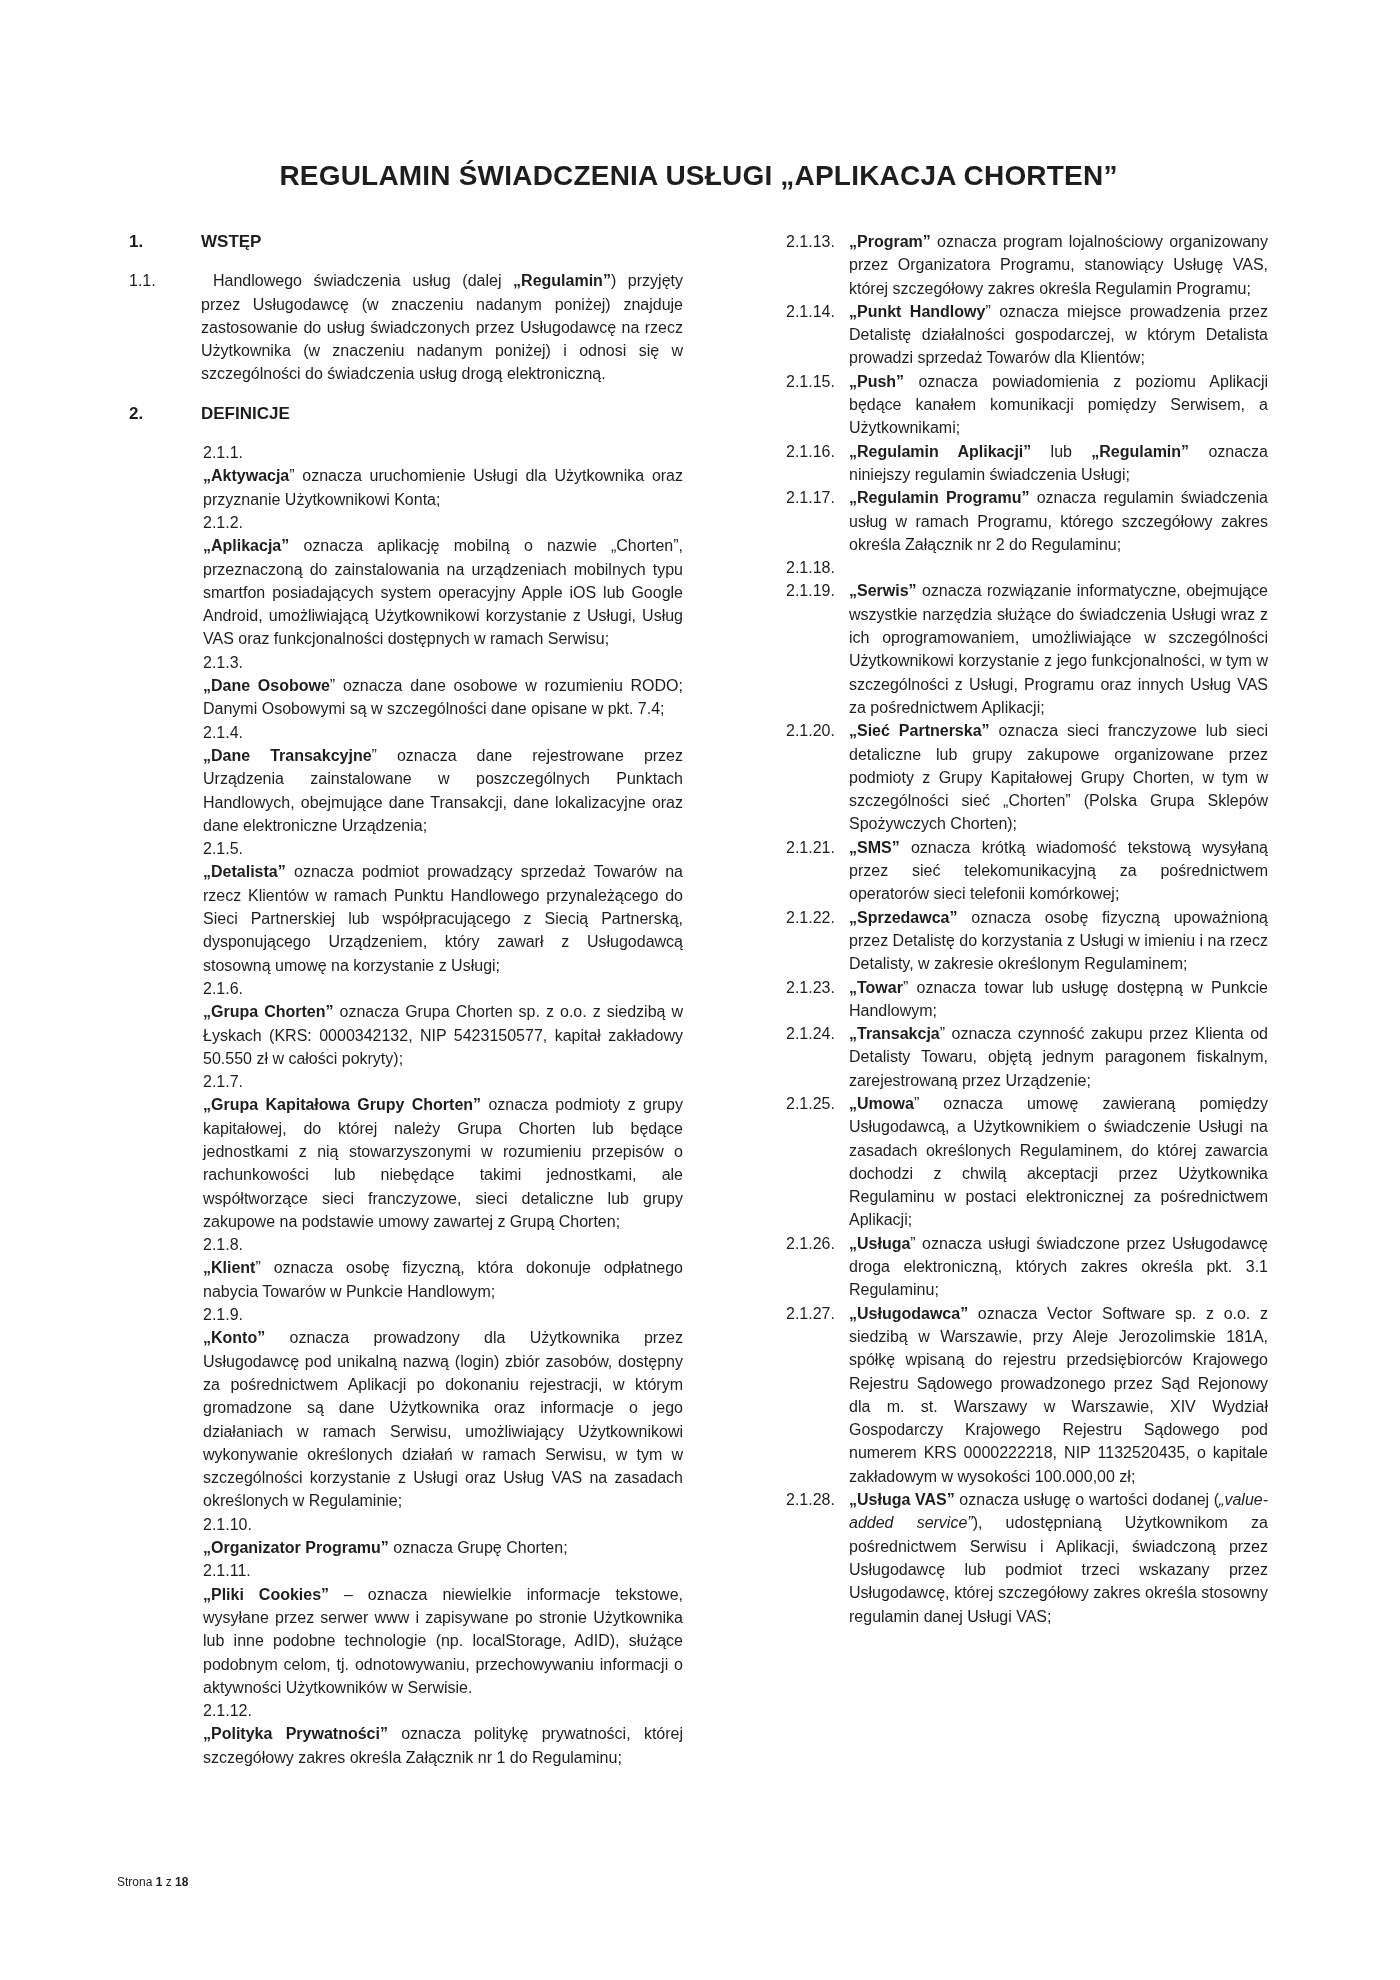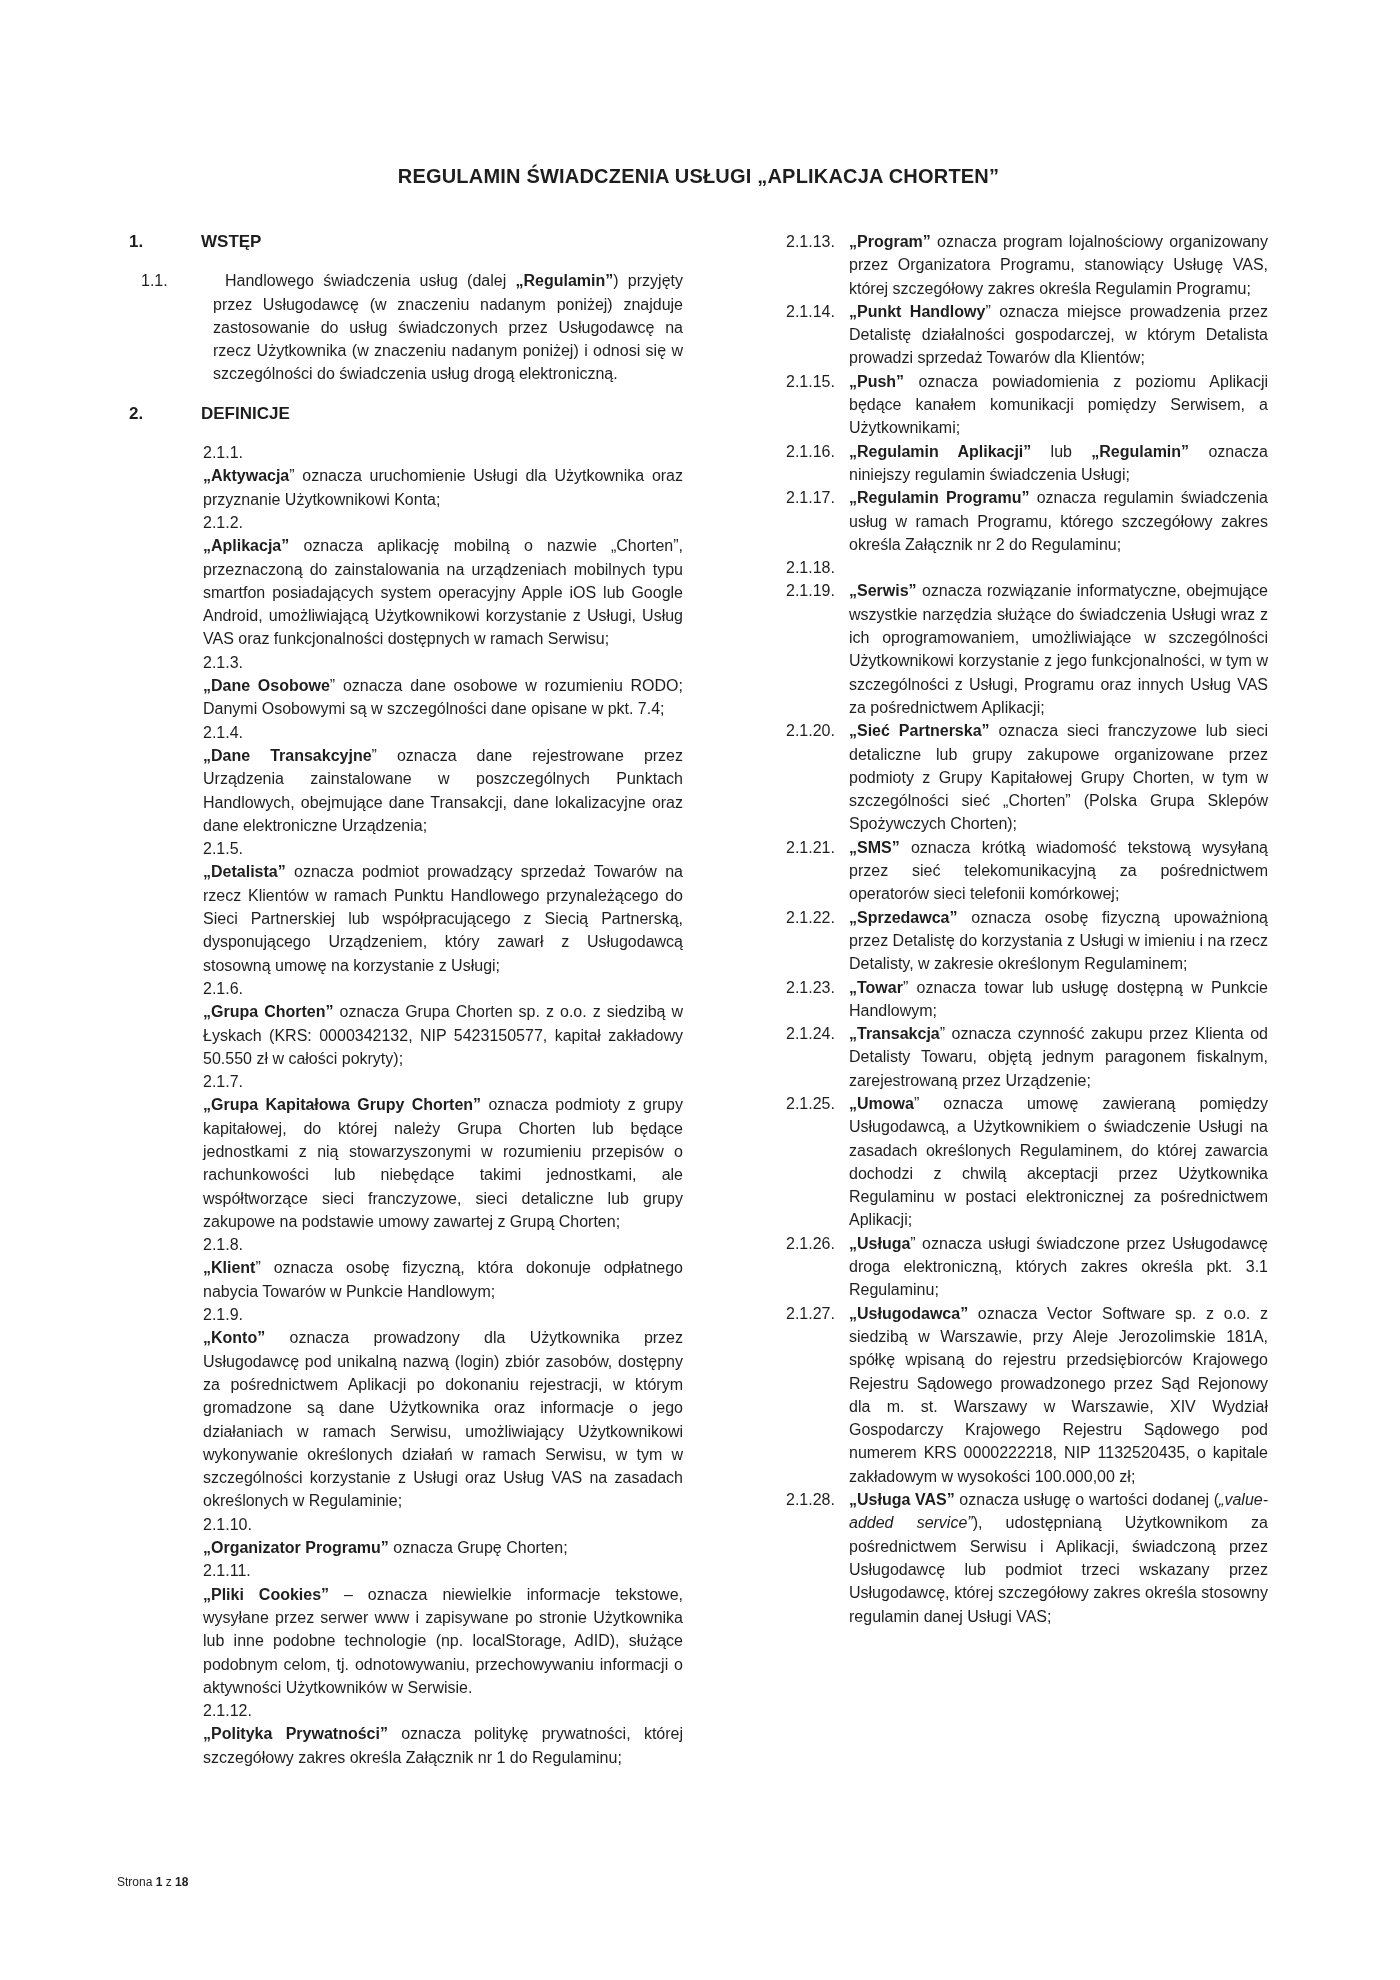--- a/index.html
+++ b/index.html
@@ -4,34 +4,34 @@
 <style>
   html,body{margin:0;padding:0;}
   body{
     width:1400px;height:1980px;position:relative;background:#ffffff;
     font-family:"Liberation Sans",sans-serif;color:#1e1e1e;
     -webkit-font-smoothing:antialiased;overflow:hidden;
   }
   .page{position:absolute;inset:0;}
   .doc-title{
     position:absolute;left:129px;top:163px;width:1139px;margin:0;
-    text-align:center;font-size:20px;font-weight:bold;line-height:26px;
+    text-align:center;font-size:28px;font-weight:bold;line-height:26px;
     letter-spacing:.2px;
   }
   .col{position:absolute;top:230px;font-size:16px;line-height:23.3px;}
   .col-left{left:129px;width:554px;}
   .col-right{left:786px;width:482px;}
   .row{display:flex;align-items:flex-start;}
   .row .num{flex:0 0 auto;}
   .row .txt{flex:1 1 auto;min-width:0;}
   
   .row.heading{font-weight:bold;font-size:17px;margin-bottom:16px;}
   .row.heading .num{width:72px;}
   .row.para{margin-bottom:16px;}
-  .row.para .num{width:72px;margin-left:12px;}
+  .row.para .num{width:72px;}
   .row.para .txt{text-align:justify;text-indent:12px;}
   
   .row.def .num{width:63px;}
   .row.def .txt{text-align:justify;}
   .col-left .row.def{padding-left:74px;flex-direction:column;}
   .bold{font-weight:bold;}
   .italic{font-style:italic;}
   .footer{
     position:absolute;left:117px;top:1870px;font-size:12px;line-height:24px;
   }

